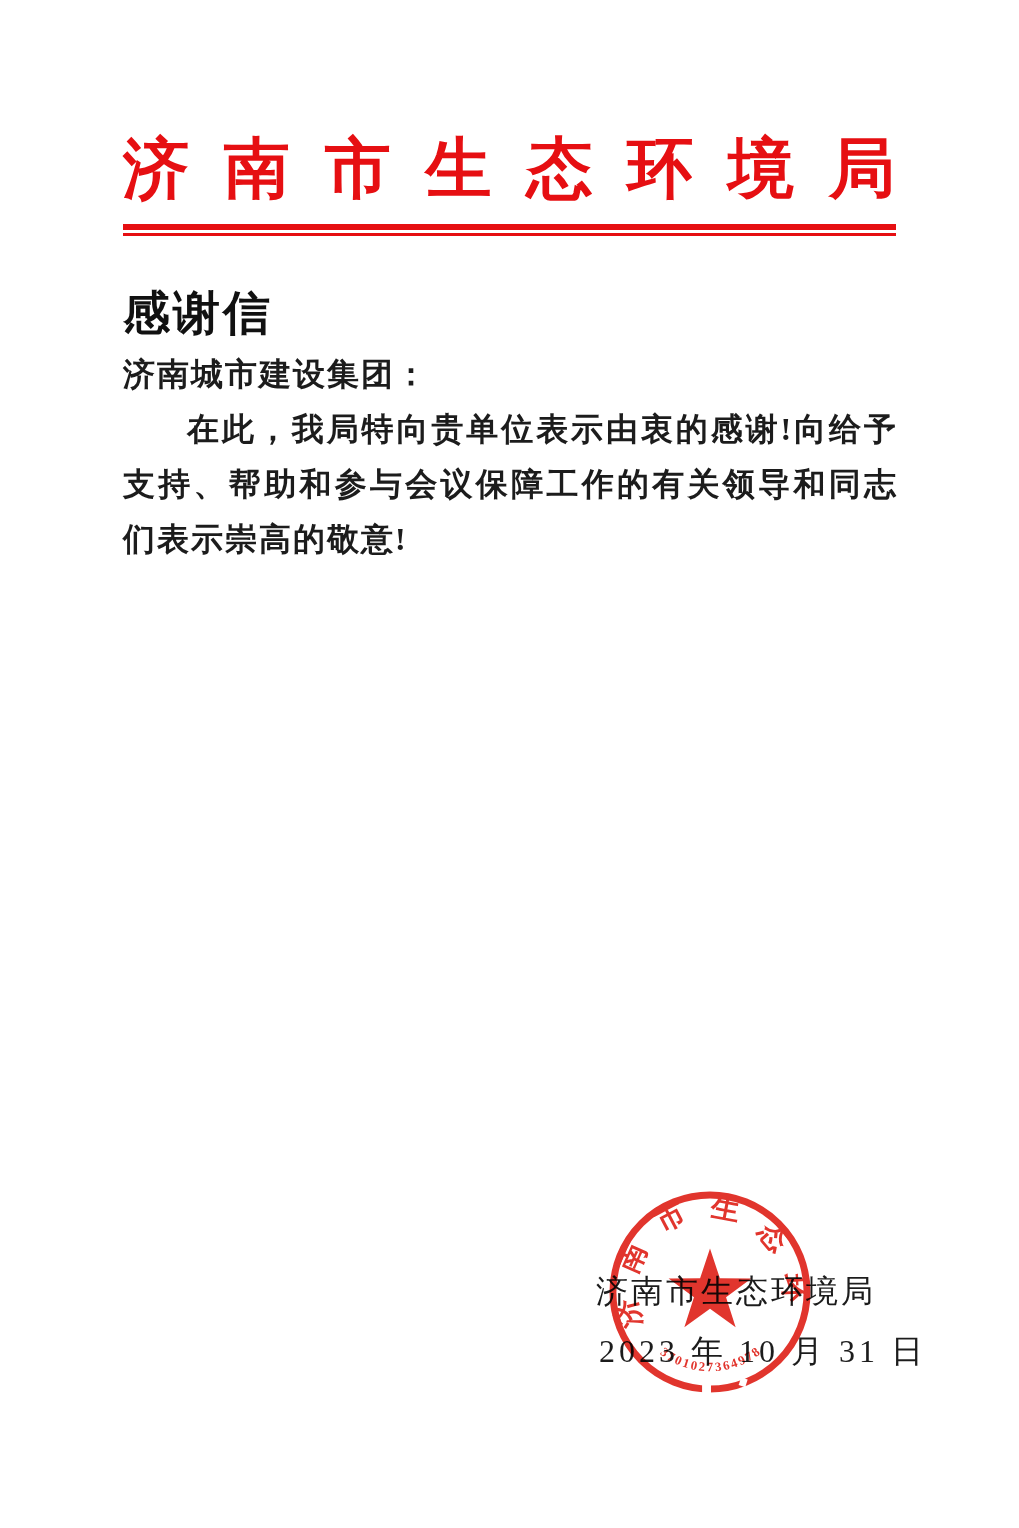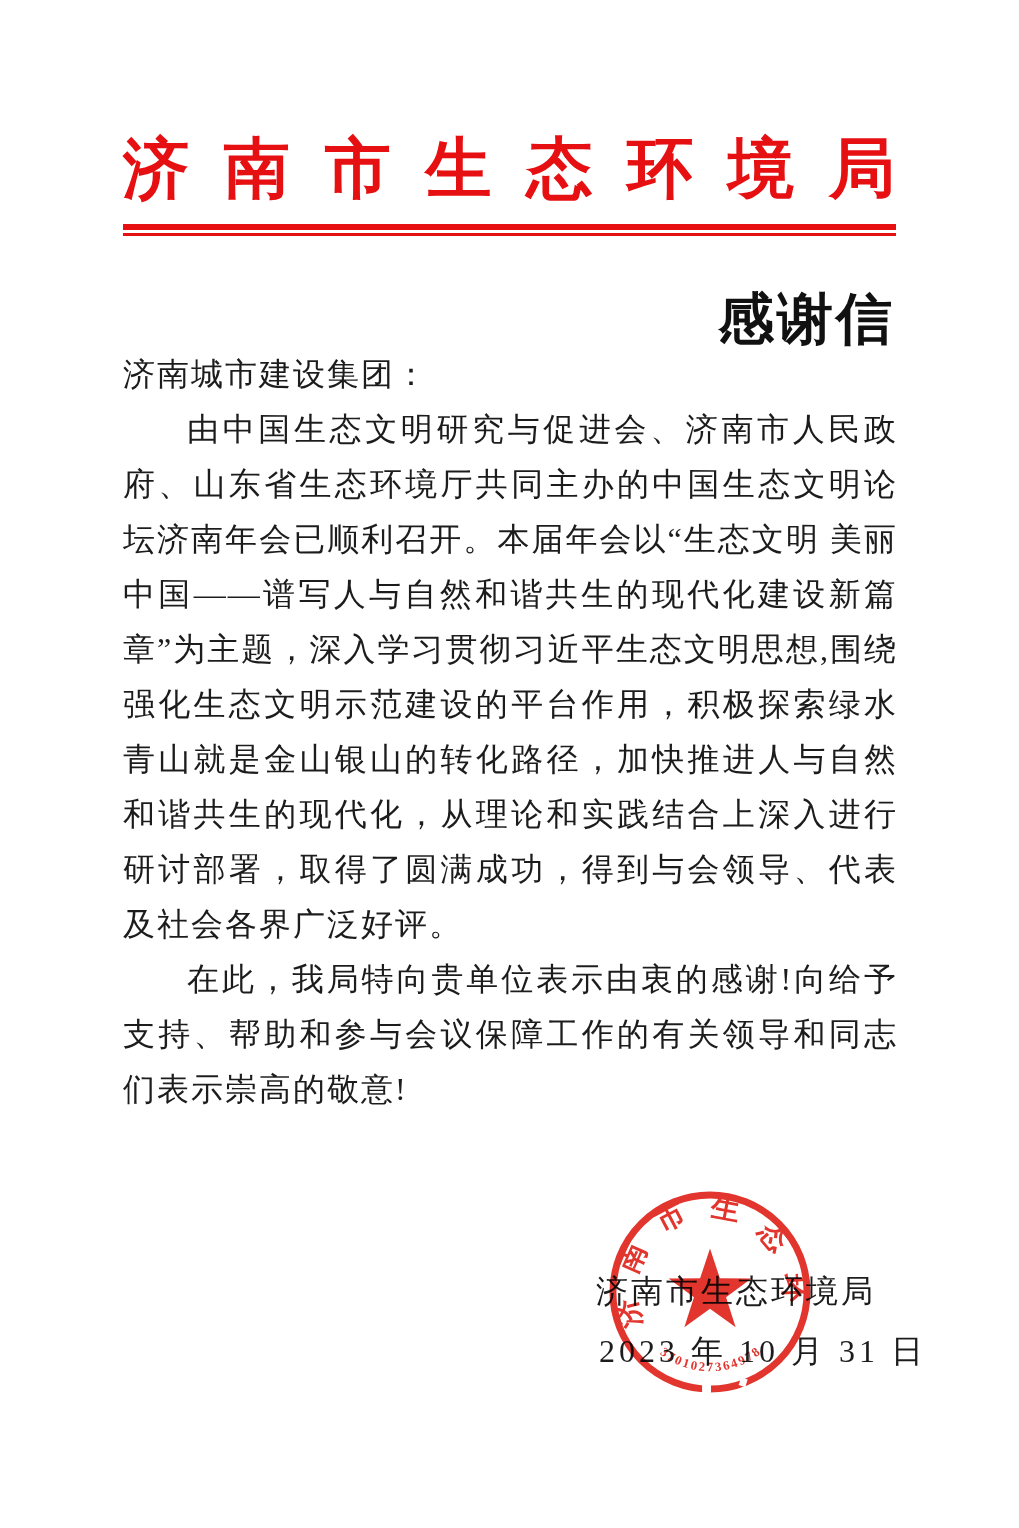--- a/index.html
+++ b/index.html
@@ -35,36 +35,37 @@
     position: absolute;
     left: 123px; top: 233px;
     width: 773px; height: 3px;
     background: #e60f12;
   }
   
   .letter-title {
     position: absolute;
     left: 123px; top: 282px;
     width: 772px;
-    text-align: right;
+    text-align: left;
     font-family: "Liberation Sans", "DejaVu Sans", sans-serif;
-    font-size: 56px;
+    font-size: 47px;
     font-weight: bold;
     letter-spacing: 3px;
     color: #111;
   }
   
   .body-text {
     position: absolute;
     left: 123px; top: 347px;
     width: 775px;
     font-size: 32px;
     line-height: 55px;
     letter-spacing: 2px;
     text-align: justify;
+    font-weight: bold;
   }
   .body-text p { margin: 0; text-indent: 2em; }
   .body-text .salutation { text-indent: 0; }
   
   .sig-org {
     position: absolute;
     left: 596px; top: 1270px;
     font-size: 32px;
     letter-spacing: 3px;
   }
@@ -107,21 +108,20 @@
       <span>局</span>
     </div>
 
   <div class="rule-thick"></div>
   <div class="rule-thin"></div>
 
   <div class="letter-title">感谢信</div>
 
   <div class="body-text">
     <p class="salutation">济南城市建设集团：</p>
-    <p>由中国生态文明研究与促进会、济南市人民政府、山东省生态环境厅共同主办的中国生态文明论坛济南年会已顺利召开。本届年会以“生态文明 美丽中国——谱写人与自然和谐共生的现代化建设新篇章”为主题，深入学习贯彻习近平生态文明思想,围绕强化生态文明示范建设的平台作用，积极探索绿水青山就是金山银山的转化路径，加快推进人与自然和谐共生的现代化，从理论和实践结合上深入进行研讨部署，取得了圆满成功，得到与会领导、代表及社会各界广泛好评。</p>
     <p>在此，我局特向贵单位表示由衷的感谢!向给予支持、帮助和参与会议保障工作的有关领导和同志们表示崇高的敬意!</p>
   </div>
 
   <div class="sig-org">济南市生态环境局</div>
   <div class="sig-date">2023 年 10 月 31 日</div>
 
   <div class="seal">
     <svg viewBox="0 0 210 210" xmlns="http://www.w3.org/2000/svg">
 
       <circle cx="105" cy="105" r="98" fill="none" stroke="#df231b" stroke-width="7"></circle>

